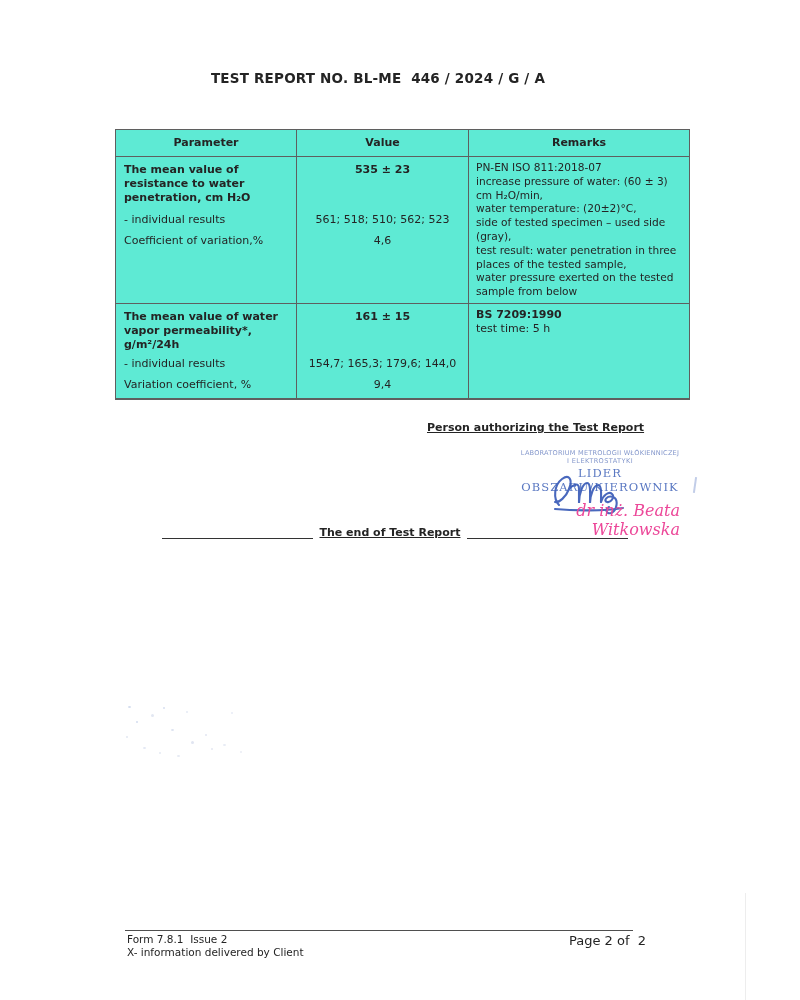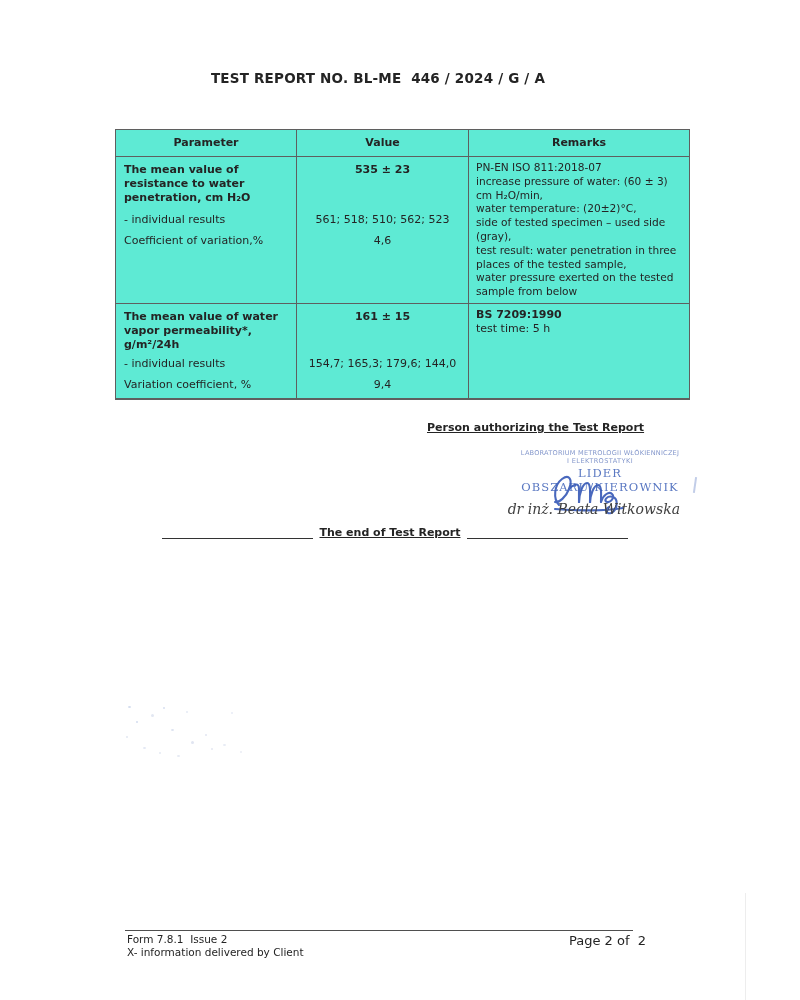--- a/index.html
+++ b/index.html
@@ -35,21 +35,21 @@
   .t-cond{border-bottom:none;padding:5px 8px 4px;font-size:11px;line-height:15px;min-height:42px;box-sizing:border-box;}
 
   
   .auth-label{left:427px;top:421px;font-size:11px;font-weight:bold;text-decoration:underline;}
   .stamp{left:503px;top:449px;width:194px;text-align:center;}
   .stamp-s1{font-size:6.6px;letter-spacing:.2px;color:#8598cc;line-height:8px;}
   .stamp-s2{font-size:6.6px;letter-spacing:.4px;color:#8598cc;line-height:8px;}
   .stamp-s3{font-family:"DejaVu Serif","Liberation Serif",serif;font-size:11.5px;letter-spacing:1.1px;color:#5a78c2;line-height:14px;margin-top:1px;}
   .sig-svg{left:545px;top:469px;}
   .signatory{left:500px;top:501px;width:180px;text-align:right;
-    font-family:"DejaVu Serif","Liberation Serif",serif;font-style:italic;font-size:14px;color:#404040;}
+    font-family:"DejaVu Serif","Liberation Serif",serif;font-style:italic;font-size:16px;color:#ec4899;}
   .stamp-edge{left:694px;top:477px;width:2px;height:16px;background:rgba(120,145,205,.45);transform:rotate(8deg);}
 
   
   .endline-text{left:290px;top:526px;width:200px;text-align:center;font-size:11px;font-weight:bold;text-decoration:underline;}
   .rule{border-bottom:1.5px solid #333;height:0;}
   .rule-left{left:162px;top:538px;width:151px;}
   .rule-right{left:467px;top:538px;width:161px;}
 
   
   .footer-line{left:125px;top:930px;width:508px;border-top:1px solid #4f4f4f;height:0;}

